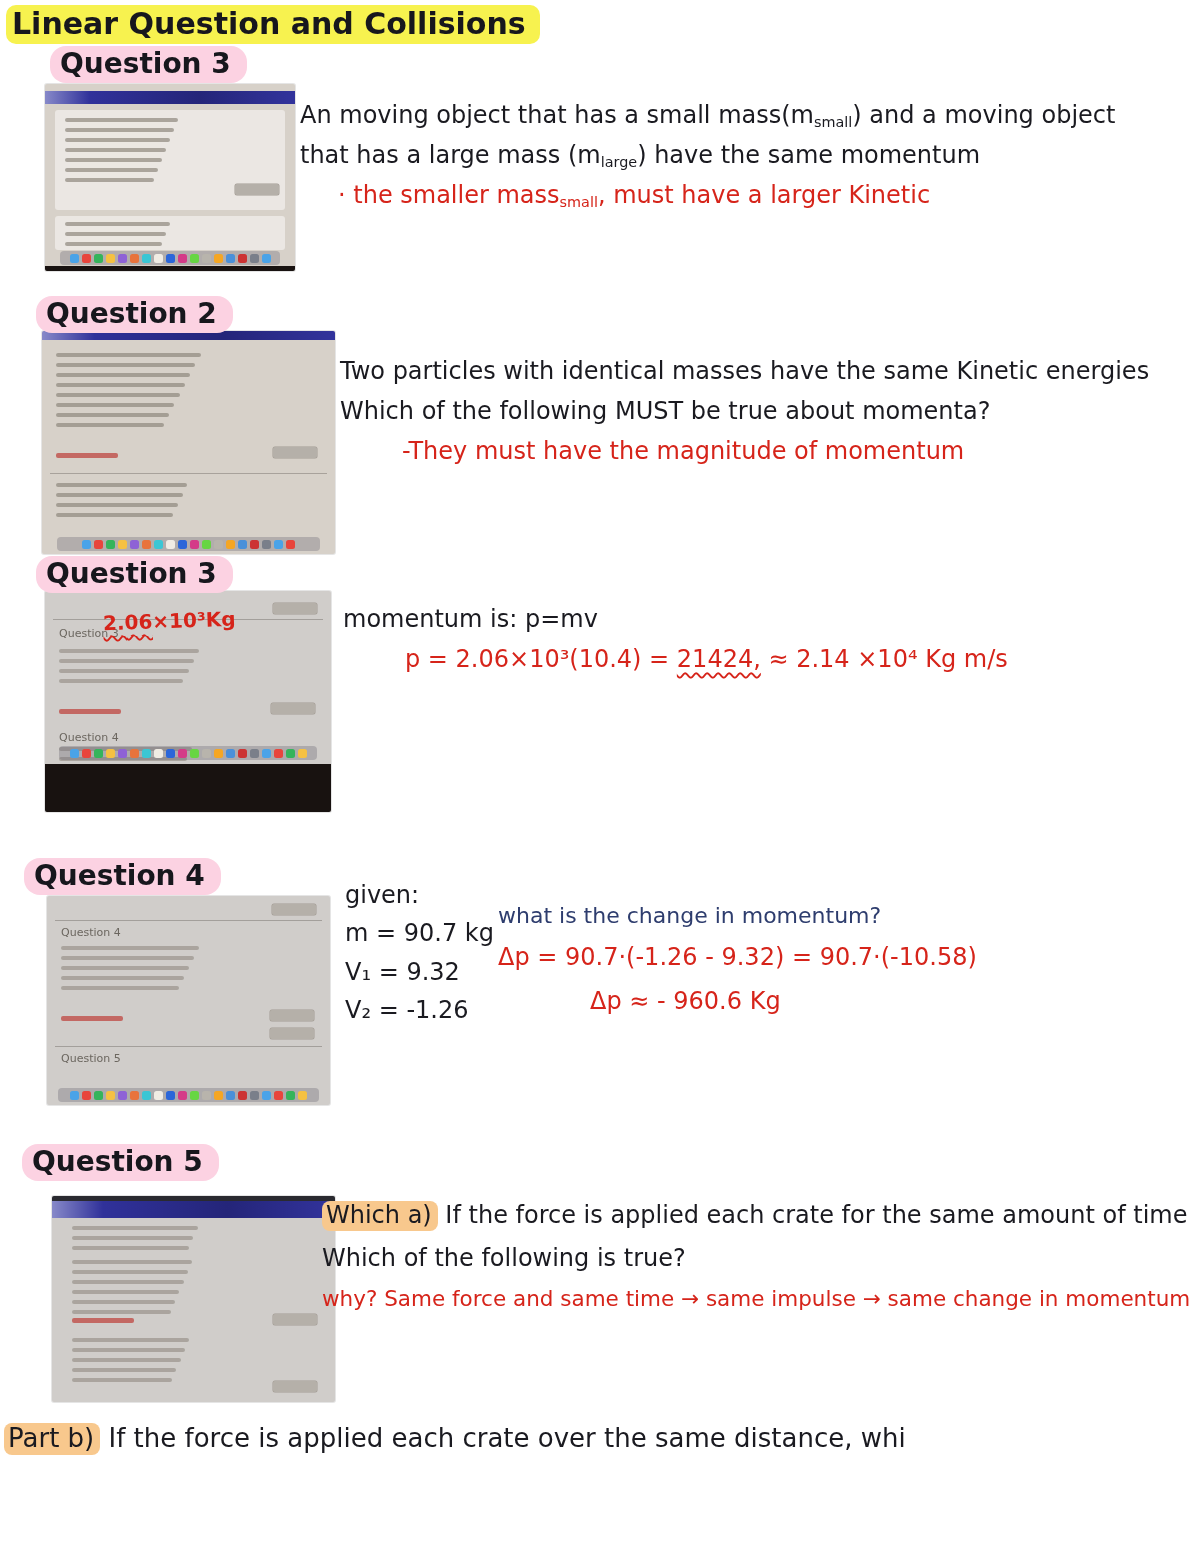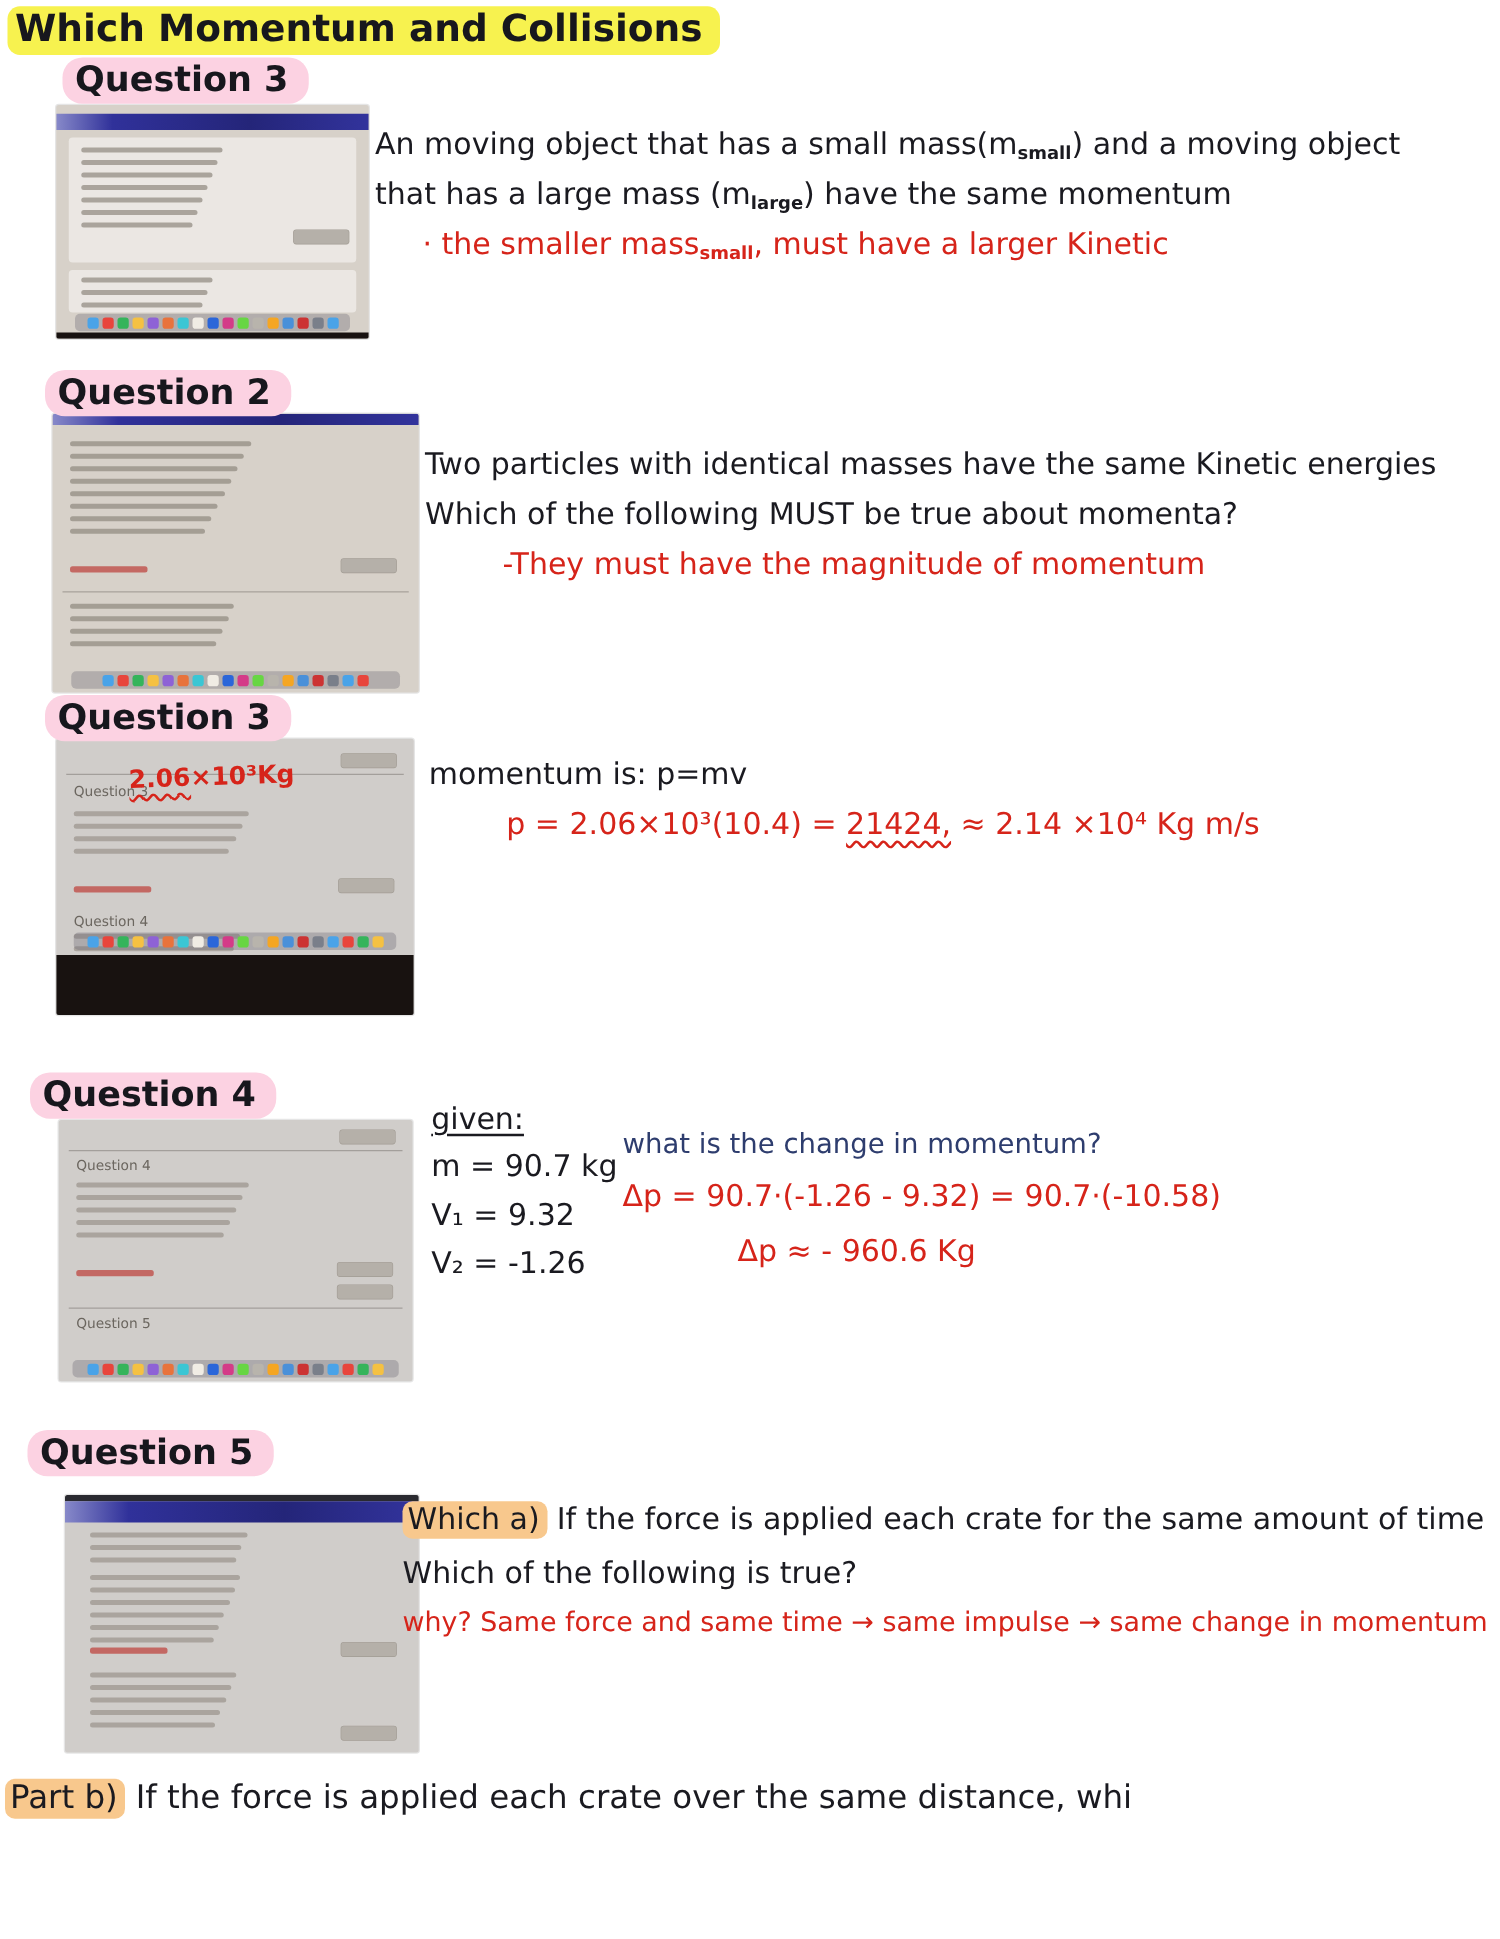--- a/index.html
+++ b/index.html
@@ -16,22 +16,22 @@
   .notes .line{min-height:1em;}
   .line.black{color:#1a1a20;}
   .line.red{color:#d6241a;}
   .line.navy{color:#2e3d6e;}
   .line.ind1{margin-left:38px;}
   .line.ind2{margin-left:62px;}
   .line.ind3{margin-left:92px;}
   .line.sz22{font-size:22px;}
   .line.sz21{font-size:21.5px;}
   .line.sz26{font-size:26px;}
-  .sb{font-size:.6em;vertical-align:-.28em;font-weight:bold;}
-  .u{text-decoration:underline;text-underline-offset:4px;text-align:center;}
+  .sb{font-size:.6em;vertical-align:-.28em;}
+  .u{text-underline-offset:4px;text-align:center;}
   .wavy{text-decoration:underline wavy;text-decoration-thickness:2px;text-underline-offset:5px;}
   .hl-orange{background:#f8c88d;border-radius:8px;padding:0 6px 2px 4px;}
   
   .photo{position:absolute;background:#d7d1c9;border-radius:2px;overflow:hidden;z-index:1;
          box-shadow:0 0 0 1px rgba(0,0,0,.10);}
   .photo.gray{background:#d0cdca;}
   .bluebar{position:absolute;left:0;right:0;background:linear-gradient(90deg,#8789c9 0%,#30319a 18%,#242579 62%,#32339c 100%);filter:blur(.4px);}
   .darkstrip{position:absolute;left:0;right:0;top:0;background:#2a2a30;}
   .darkband{position:absolute;left:0;right:0;bottom:0;background:#181210;}
   .rows{position:absolute;}
@@ -50,21 +50,21 @@
   .ann{position:absolute;transform:rotate(-2deg);z-index:2;}
   .ann .line{font-size:20px;font-weight:bold;}
   .panel{position:absolute;background:rgba(252,250,247,.55);border-radius:3px;}
 </style>
 </head>
 <body>
 
 <div class="canvas">
 
   <div class="page-title">
-    <span class="hl-yellow">Which Momentum and Collisions</span>
+    <span class="hl-yellow">Linear Question and Collisions</span>
   </div>
 
   <section>
     <div class="q-header" style="left:50px;top:46px;">
       <span class="hl-pill hl-pink">Question 3</span>
     </div>
     <div class="photo" style="left:45px;top:84px;width:250px;height:187px;">
       <div class="bluebar" style="top:7px;height:13px;"></div>
       <div class="panel" style="top:26px;left:10px;right:10px;height:100px;"></div>
       <div class="rows" style="top:34px;left:20px;right:24px;">

